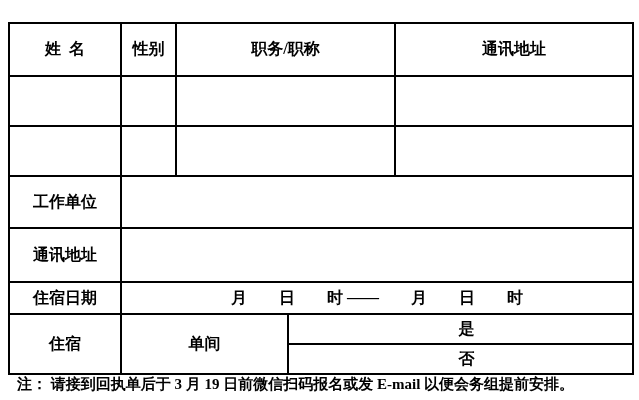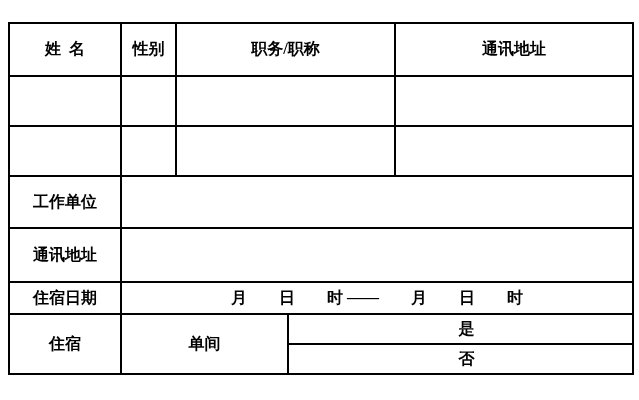--- a/index.html
+++ b/index.html
@@ -100,14 +100,15 @@
       <td rowspan="2" colspan="2">单间</td>
       <td colspan="2" class="opt">是</td>
     </tr>
 
     <tr style="height:30px">
       <td colspan="2" class="opt">否</td>
     </tr>
   </tbody>
     </table>
 
+  <div class="note">注： 请接到回执单后于 3 月 19 日前微信扫码报名或发 E-mail 以便会务组提前安排。</div>
 
 </div>
 
 </body></html>

